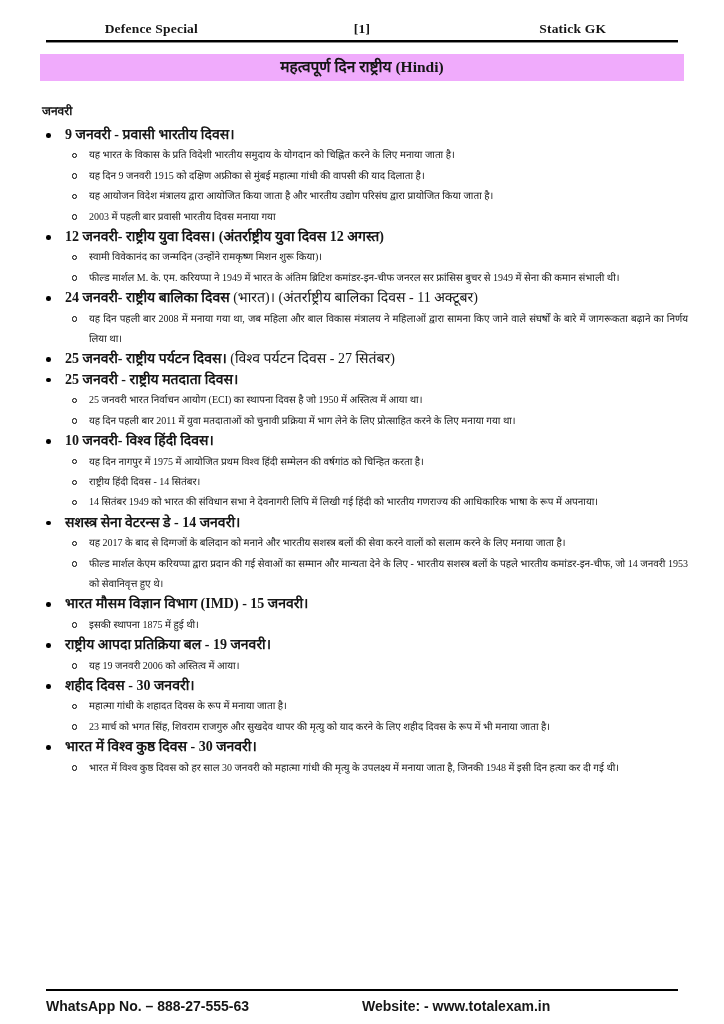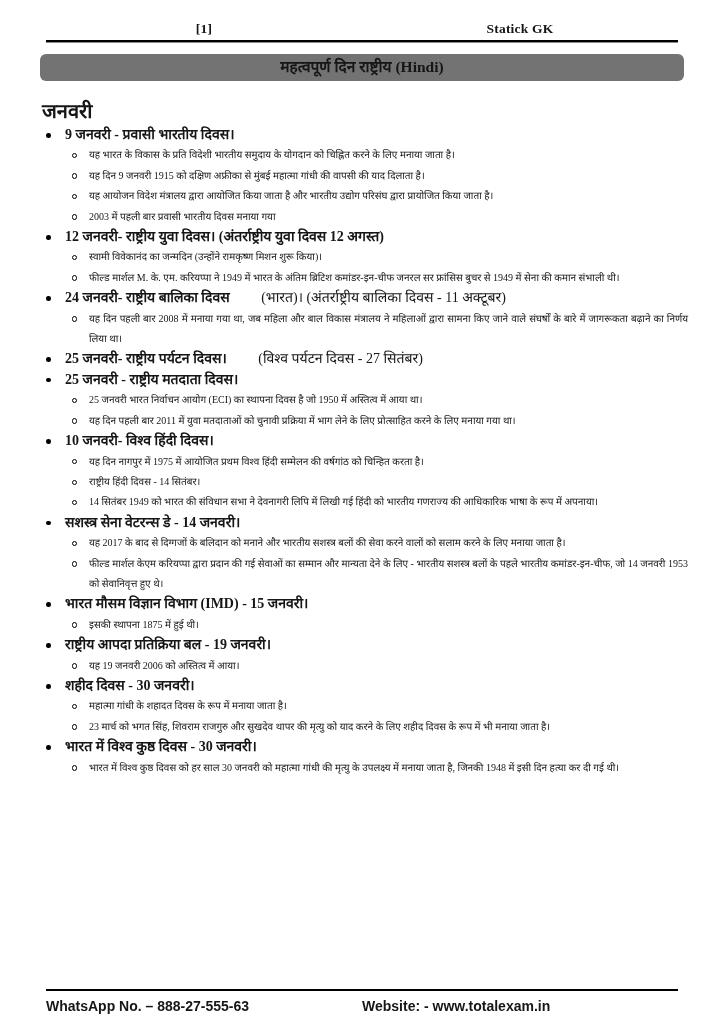--- a/index.html
+++ b/index.html
@@ -28,34 +28,34 @@
   .title-bar{
     margin:11px 40px 0 40px;
     background:#e4e4e4;
     text-align:center;
     font-weight:bold;font-size:15.5px;
     padding:1px 0 4px 0;
   }
   
   .month{
     margin:20px 0 4px 42px;
-    font-weight:bold;font-size:20px;line-height:20px;
+    font-weight:bold;font-size:12px;line-height:20px;
   }
   .main-li{
     display:flex;
     margin:0 38px 0 44px;
     font-weight:bold;font-size:14px;line-height:20.4px;
   }
   .main-li .marker{flex:0 0 21px;position:relative;}
   .dot{
     position:absolute;top:8px;left:2px;
     width:4.6px;height:4.6px;background:#000;border-radius:50%;
   }
   .main-text{flex:1;}
-  .rt{font-weight:normal;padding-left:28px;}
+  .rt{font-weight:normal;}
   .sub-li{
     display:flex;
     margin:0 36px 0 71px;
     font-size:10px;line-height:20.4px;
   }
   .sub-li .marker{flex:0 0 18px;position:relative;}
   .circ{
     position:absolute;top:7.6px;left:1px;
     width:5.4px;height:5.4px;
     border:1.1px solid #000;border-radius:50%;
@@ -74,26 +74,27 @@
     font-weight:bold;font-size:14px;
   }
   .footer .col{flex:1;white-space:nowrap;}
 </style>
 </head>
 <body>
 
 <div class="page">
 
   <div class="header">
+    <span class="col">Defence Special</span>
     <span class="col">[1]</span>
     <span class="col">Statick GK</span>
   </div>
   <div class="header-rule"></div>
 
-  <div class="title-bar" style="background: #737373; border-radius: 6px;">
+  <div class="title-bar" style="background: #f0abfc;">
     <span>महत्वपूर्ण दिन राष्ट्रीय (Hindi)</span>
   </div>
 
   <div class="month">जनवरी</div>
 
   <div id="entries">
   <div class="section">
     <div class="main-li">
       <span class="marker">
             <span class="dot"></span>

